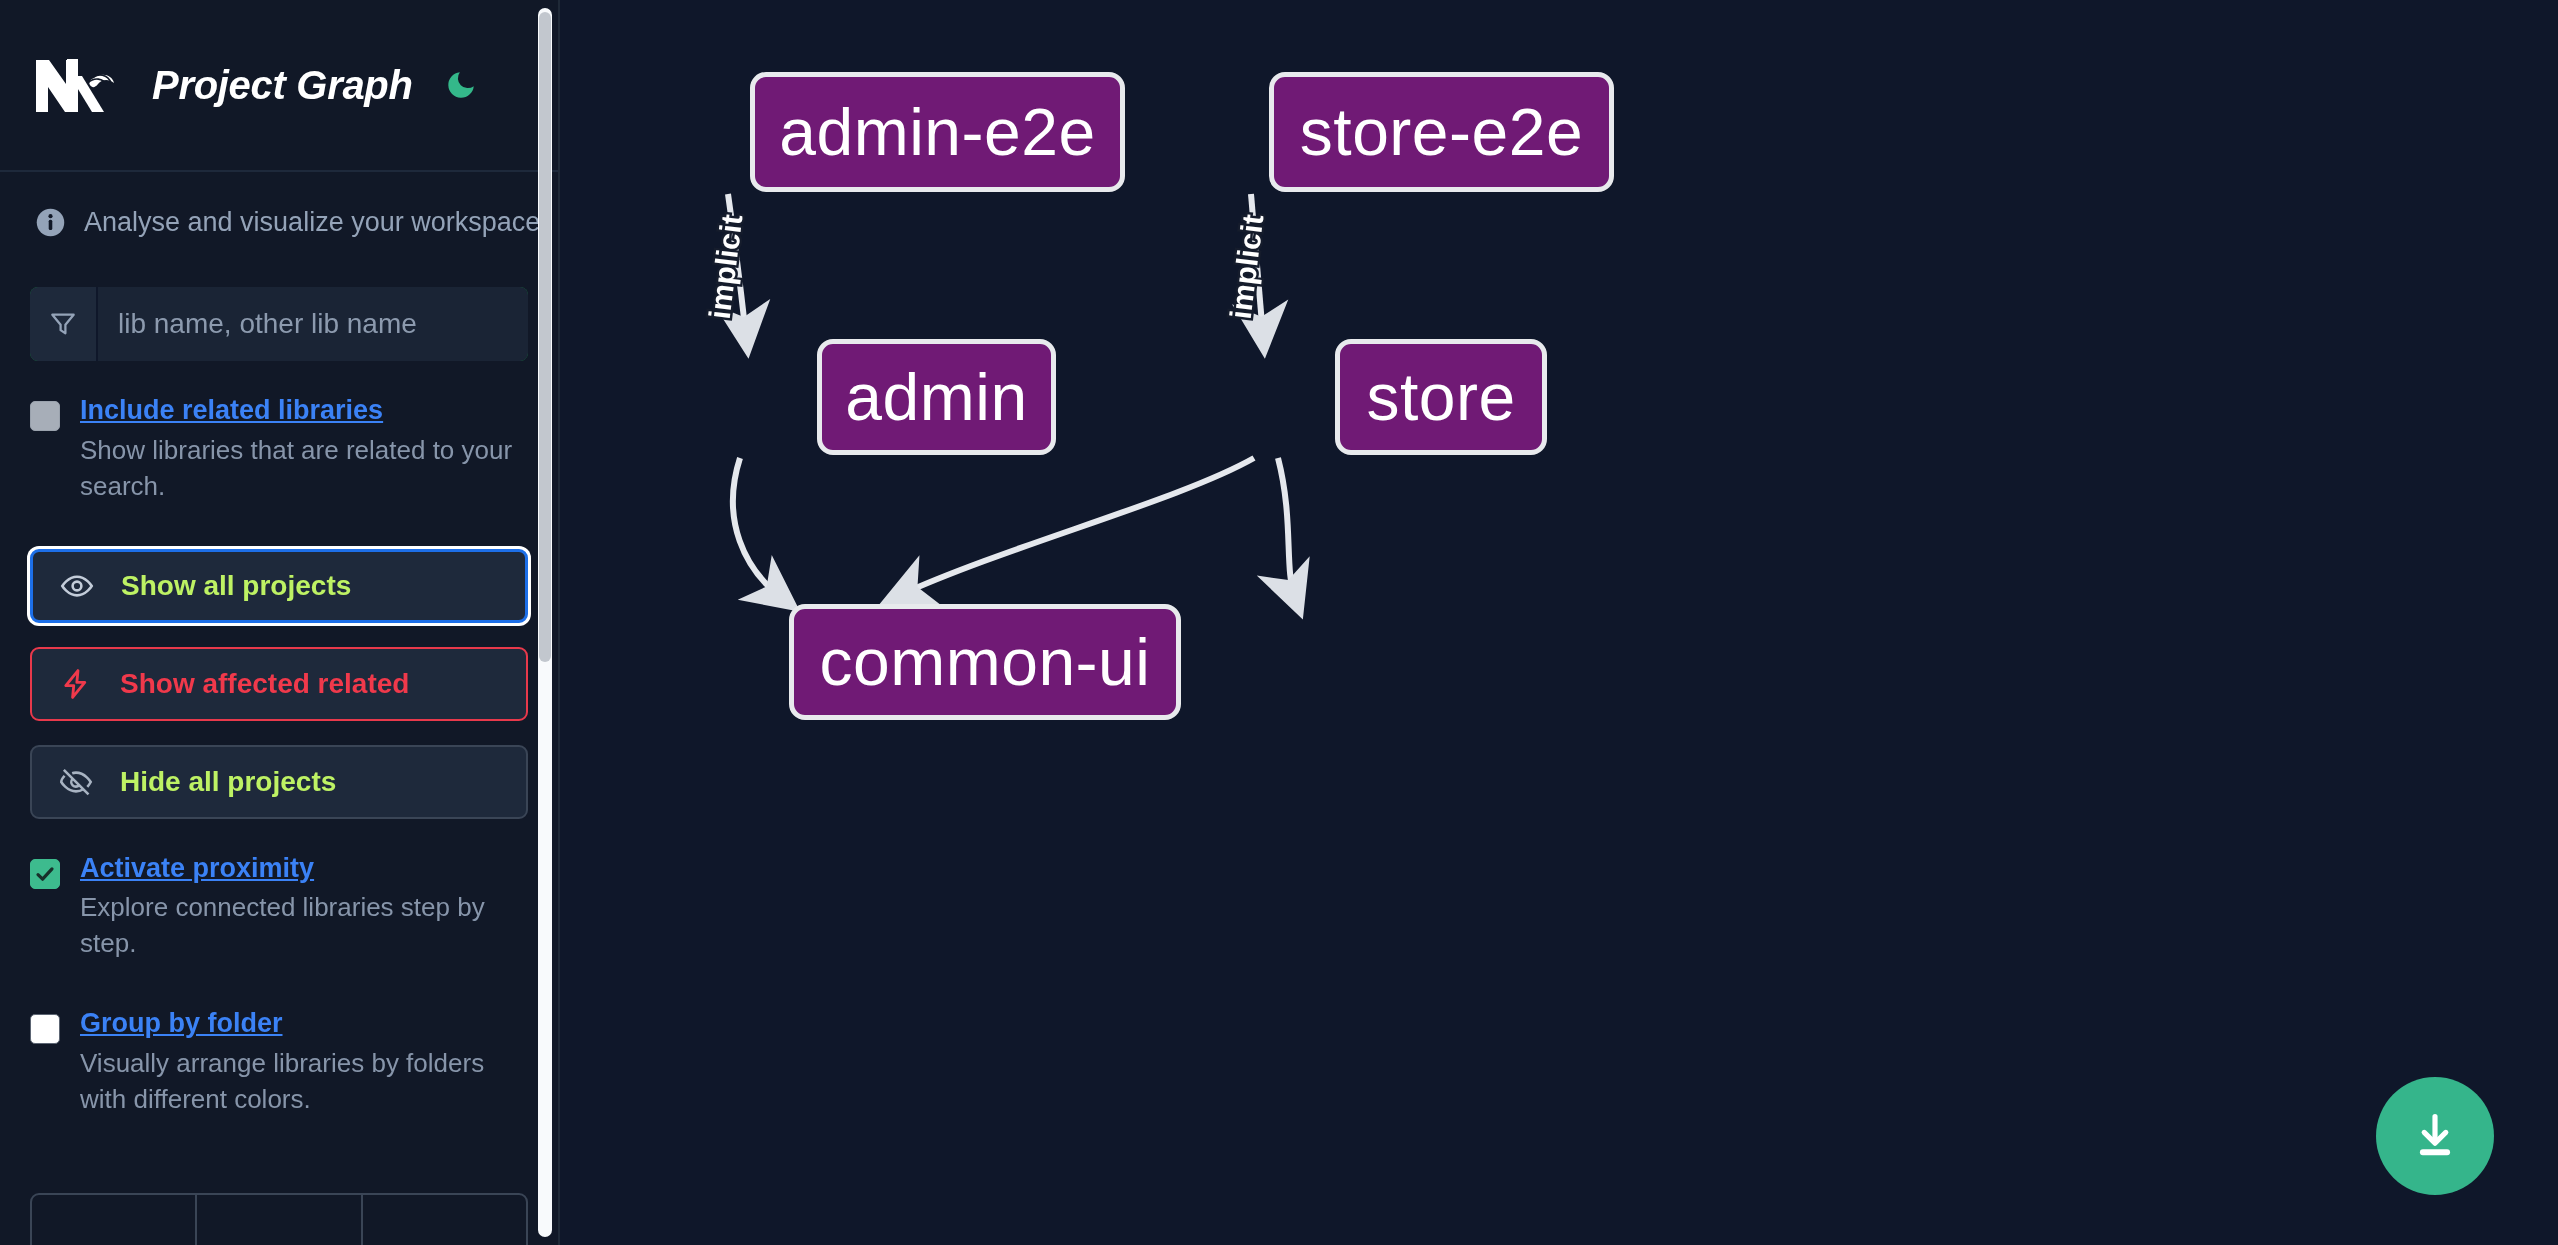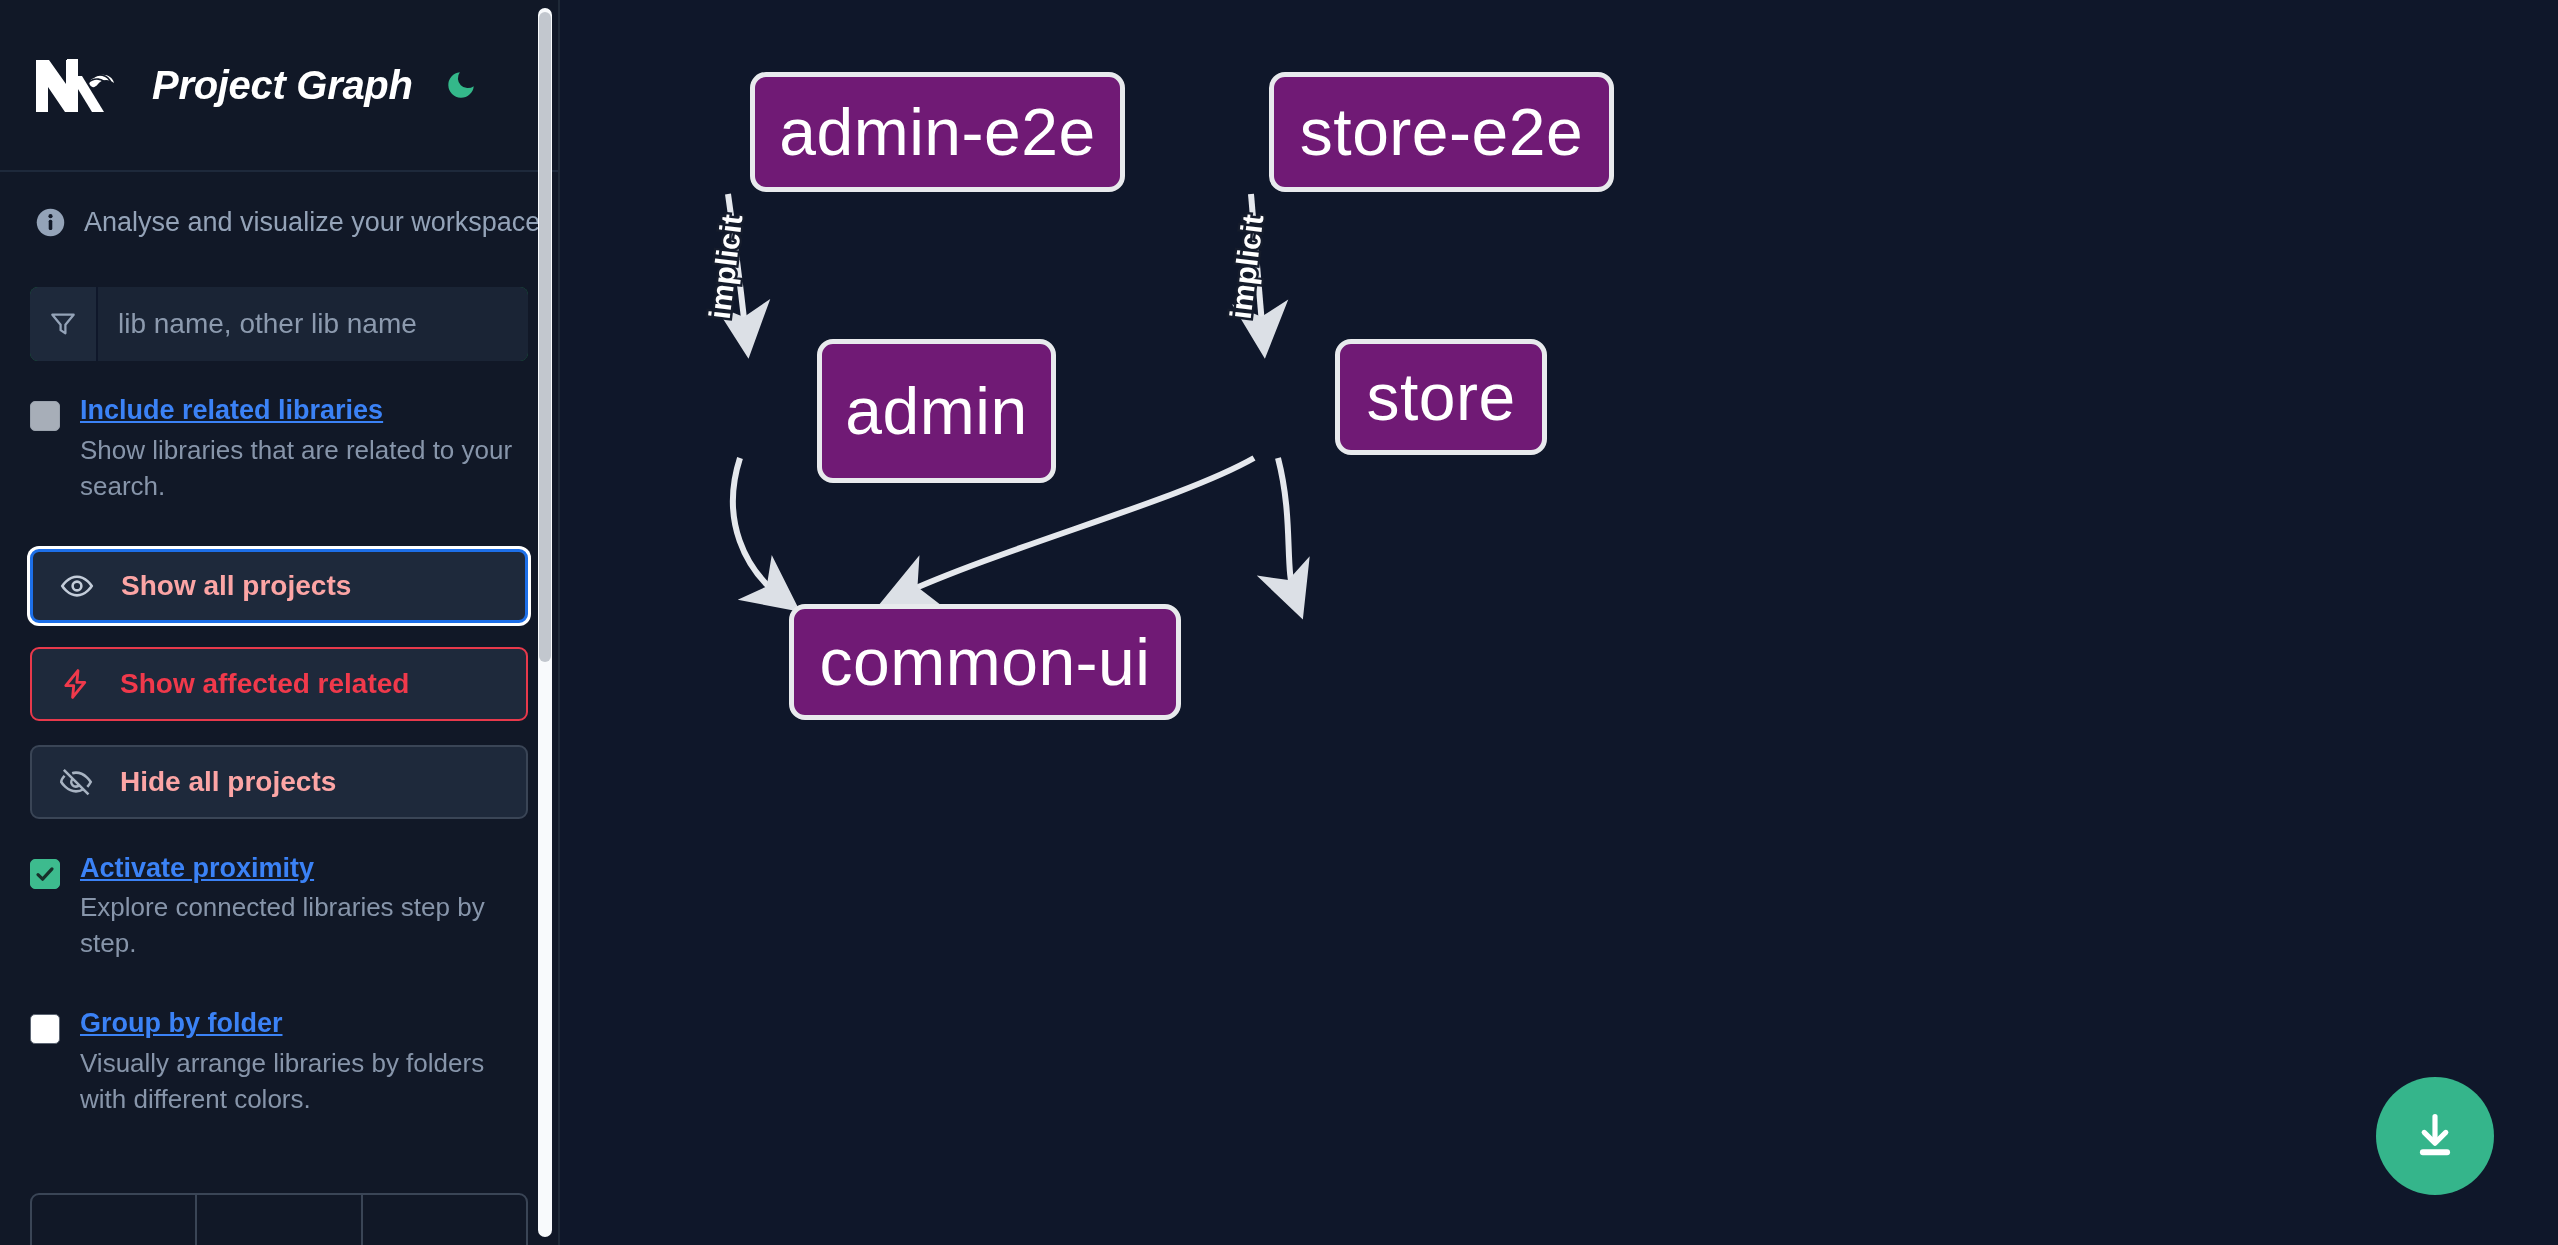--- a/index.html
+++ b/index.html
@@ -111,21 +111,21 @@
     position: relative;
     height: 74px;
     display: flex; align-items: center;
     gap: 26px;
     padding: 0 26px;
     border-radius: 9px;
     background: #1E293B;
     border: 2px solid #3A4556;
     font-size: 28px;
     cursor: pointer;
-    color: #fca5a5;
+    color: #bef264;
   }
   .gbtn.focused {
     border: 3px solid #1D6FE8;
     box-shadow: 0 0 0 3px #FFFFFF;
   }
   .gbtn.danger { border: 2px solid #E8394B; color: #F0394B; }
   .gbtn-label { font-weight: 700; white-space: nowrap; }
   .gbtn.danger .gbtn-label { font-weight: 700; }
   .gbtn-icon { width: 36px; height: 36px; flex: 0 0 36px; display: flex; align-items: center; justify-content: center; }
 
@@ -333,21 +333,21 @@
       <text x="176" y="268" transform="rotate(-83 176 268)" text-anchor="middle" font-family="Liberation Sans, sans-serif" font-size="30" font-weight="700" fill="#FFFFFF" stroke="#151C2C" stroke-width="5" paint-order="stroke">implicit</text>
       <text x="697" y="268" transform="rotate(-83 697 268)" text-anchor="middle" font-family="Liberation Sans, sans-serif" font-size="30" font-weight="700" fill="#FFFFFF" stroke="#151C2C" stroke-width="5" paint-order="stroke">implicit</text>
     </svg>
 
     <div class="node red" style="left:190px;  top:72px;  width:375px; height:120px;">
       <span>admin-e2e</span>
     </div>
     <div class="node red" style="left:709px;  top:72px;  width:345px; height:120px;">
       <span>store-e2e</span>
     </div>
-    <div class="node red" style="left:257px;  top:339px; width:239px; height:144px;">
+    <div class="node red" style="left:257px;  top:339px; width:239px; height:116px;">
       <span>admin</span>
     </div>
     <div class="node red" style="left:229px;  top:604px; width:392px; height:116px;">
       <span>common-ui</span>
     </div>
     <div class="node red" style="left:775px;  top:339px; width:212px; height:116px;">
       <span>store</span>
     </div>
 
     <div class="dl-btn">

